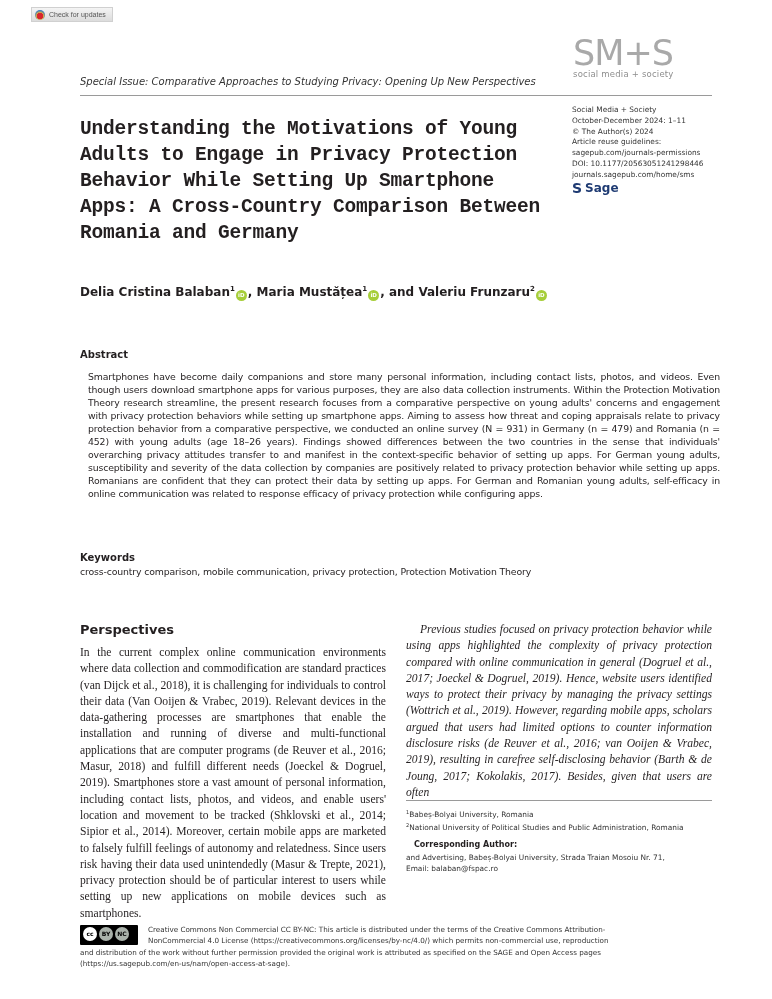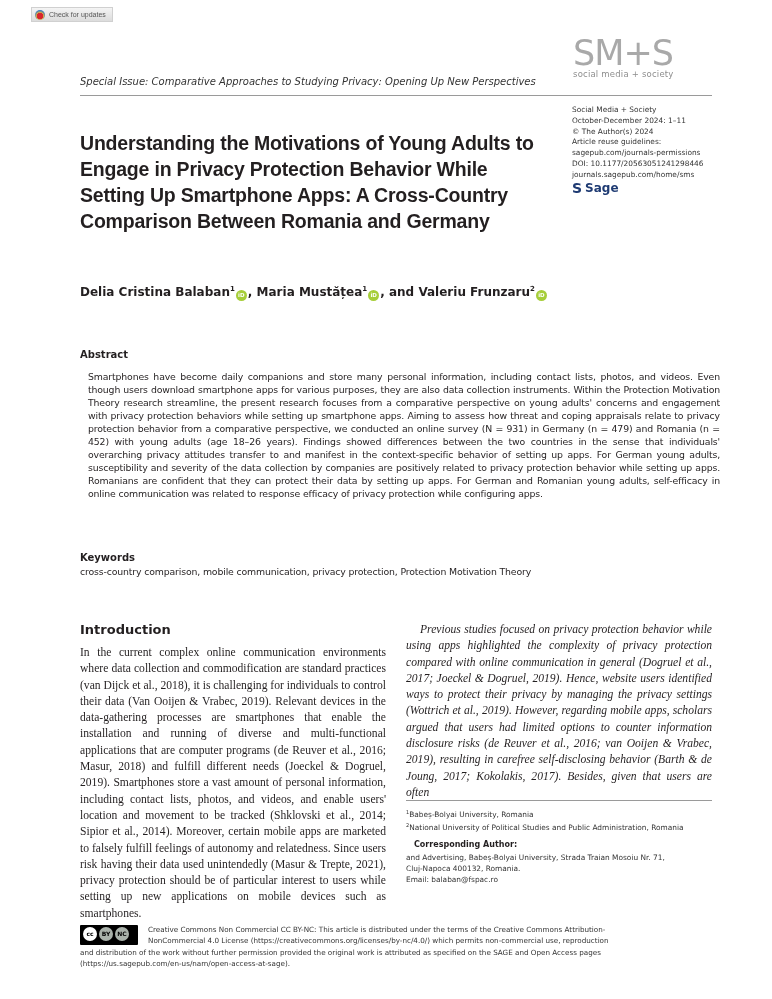--- a/index.html
+++ b/index.html
@@ -12,21 +12,21 @@
 
   
   .logo { position: absolute; left: 573px; top: 38px; color: #a9a9a9; font-family: "DejaVu Sans", sans-serif; }
   .logo .big { font-size: 35px; line-height: 30px; letter-spacing: -1px; font-weight: normal; }
   .logo .small { font-size: 8.5px; letter-spacing: 0.2px; margin-top: 1px; color: #8e8e8e; }
 
   .special { position: absolute; left: 80px; top: 76px; font-family: "DejaVu Sans", sans-serif; font-style: italic; font-size: 10px; color: #333; }
   .header-rule { position: absolute; left: 80px; top: 95px; width: 632px; height: 1px; background: #9a9a9a; }
 
   
-  .title { position: absolute; left: 80px; top: 130px; width: 470px; font-family: Liberation Sans, sans-serif; font-weight: bold; font-size: 19.5px; line-height: 26px; color: #231f20; margin: 0; letter-spacing: -0.2px; }
+  .title { position: absolute; left: 80px; top: 116px; width: 470px; font-family: Liberation Mono, monospace; font-weight: bold; font-size: 19.5px; line-height: 26px; color: #231f20; margin: 0; letter-spacing: -0.2px; }
 
   
   .meta { position: absolute; left: 572px; top: 105px; font-family: "DejaVu Sans", sans-serif; font-size: 7.4px; line-height: 10.8px; color: #333; }
   .meta div { white-space: nowrap; }
   .sage { display: flex; align-items: center; gap: 3px; margin-top: 2px; color: #1f3b73; font-weight: bold; font-size: 12px; }
   .sage .s { font-size: 14px; font-weight: 900; font-family: "DejaVu Sans", sans-serif; }
 
   
   .authors { position: absolute; left: 80px; top: 285px; font-family: "DejaVu Sans", sans-serif; font-weight: bold; font-size: 12px; color: #231f20; white-space: nowrap; }
   .authors sup { font-size: 7px; vertical-align: 5px; }
@@ -93,33 +93,32 @@
 <div class="authors">
   <span>Delia Cristina Balaban</span><sup>1</sup><span class="orcid">iD</span><span>, </span><span>Maria Mustățea</span><sup>1</sup><span class="orcid">iD</span><span>, and </span><span>Valeriu Frunzaru</span><sup>2</sup><span class="orcid">iD</span>
 </div>
 
 <div class="abs-head">Abstract</div>
 <p class="abs-body">Smartphones have become daily companions and store many personal information, including contact lists, photos, and videos. Even though users download smartphone apps for various purposes, they are also data collection instruments. Within the Protection Motivation Theory research streamline, the present research focuses from a comparative perspective on young adults' concerns and engagement with privacy protection behaviors while setting up smartphone apps. Aiming to assess how threat and coping appraisals relate to privacy protection behavior from a comparative perspective, we conducted an online survey (N = 931) in Germany (n = 479) and Romania (n = 452) with young adults (age 18–26 years). Findings showed differences between the two countries in the sense that individuals' overarching privacy attitudes transfer to and manifest in the context-specific behavior of setting up apps. For German young adults, susceptibility and severity of the data collection by companies are positively related to privacy protection behavior while setting up apps. Romanians are confident that they can protect their data by setting up apps. For German and Romanian young adults, self-efficacy in online communication was related to response efficacy of privacy protection while configuring apps.</p>
 
 <div class="kw-head">Keywords</div>
 <div class="kw-body">cross-country comparison, mobile communication, privacy protection, Protection Motivation Theory</div>
 
-<div class="intro-head">Introduction</div>
+<div class="intro-head">Perspectives</div>
 <p class="col col-left">In the current complex online communication environments where data collection and commodification are standard practices (van Dijck et al., 2018), it is challenging for individuals to control their data (Van Ooijen &amp; Vrabec, 2019). Relevant devices in the data-gathering processes are smartphones that enable the installation and running of diverse and multi-functional applications that are computer programs (de Reuver et al., 2016; Masur, 2018) and fulfill different needs (Joeckel &amp; Dogruel, 2019). Smartphones store a vast amount of personal information, including contact lists, photos, and videos, and enable users' location and movement to be tracked (Shklovski et al., 2014; Sipior et al., 2014). Moreover, certain mobile apps are marketed to falsely fulfill feelings of autonomy and relatedness. Since users risk having their data used unintendedly (Masur &amp; Trepte, 2021), privacy protection should be of particular interest to users while setting up new applications on mobile devices such as smartphones.</p>
 <p class="col col-right">Previous studies focused on privacy protection behavior while using apps highlighted the complexity of privacy protection compared with online communication in general (Dogruel et al., 2017; Joeckel &amp; Dogruel, 2019). Hence, website users identified ways to protect their privacy by managing the privacy settings (Wottrich et al., 2019). However, regarding mobile apps, scholars argued that users had limited options to counter information disclosure risks (de Reuver et al., 2016; van Ooijen &amp; Vrabec, 2019), resulting in carefree self-disclosing behavior (Barth &amp; de Joung, 2017; Kokolakis, 2017). Besides, given that users are often</p>
 
 <div class="foot-rule"></div>
 <div class="affil">
   <div><sup>1</sup><span>Babeș-Bolyai University, Romania</span></div>
   <div><sup>2</sup><span>National University of Political Studies and Public Administration, Romania</span></div>
 </div>
 <div class="corr-head">Corresponding Author:</div>
 <div class="corr-body">
   <div>and Advertising, Babeș-Bolyai University, Strada Traian Mosoiu Nr. 71,</div>
-  <div>Cluj-Napoca 400132, Romania.</div>
   <div>Email: balaban@fspac.ro</div>
 </div>
 
 <div class="cc">
   <span class="c">cc</span>
   <span class="c by">BY</span>
   <span class="c by">NC</span>
 </div>
 <div class="license">
   <div><span class="indent"></span><span>Creative Commons Non Commercial CC BY-NC:  This article is distributed under the terms of the Creative Commons Attribution-</span></div>

